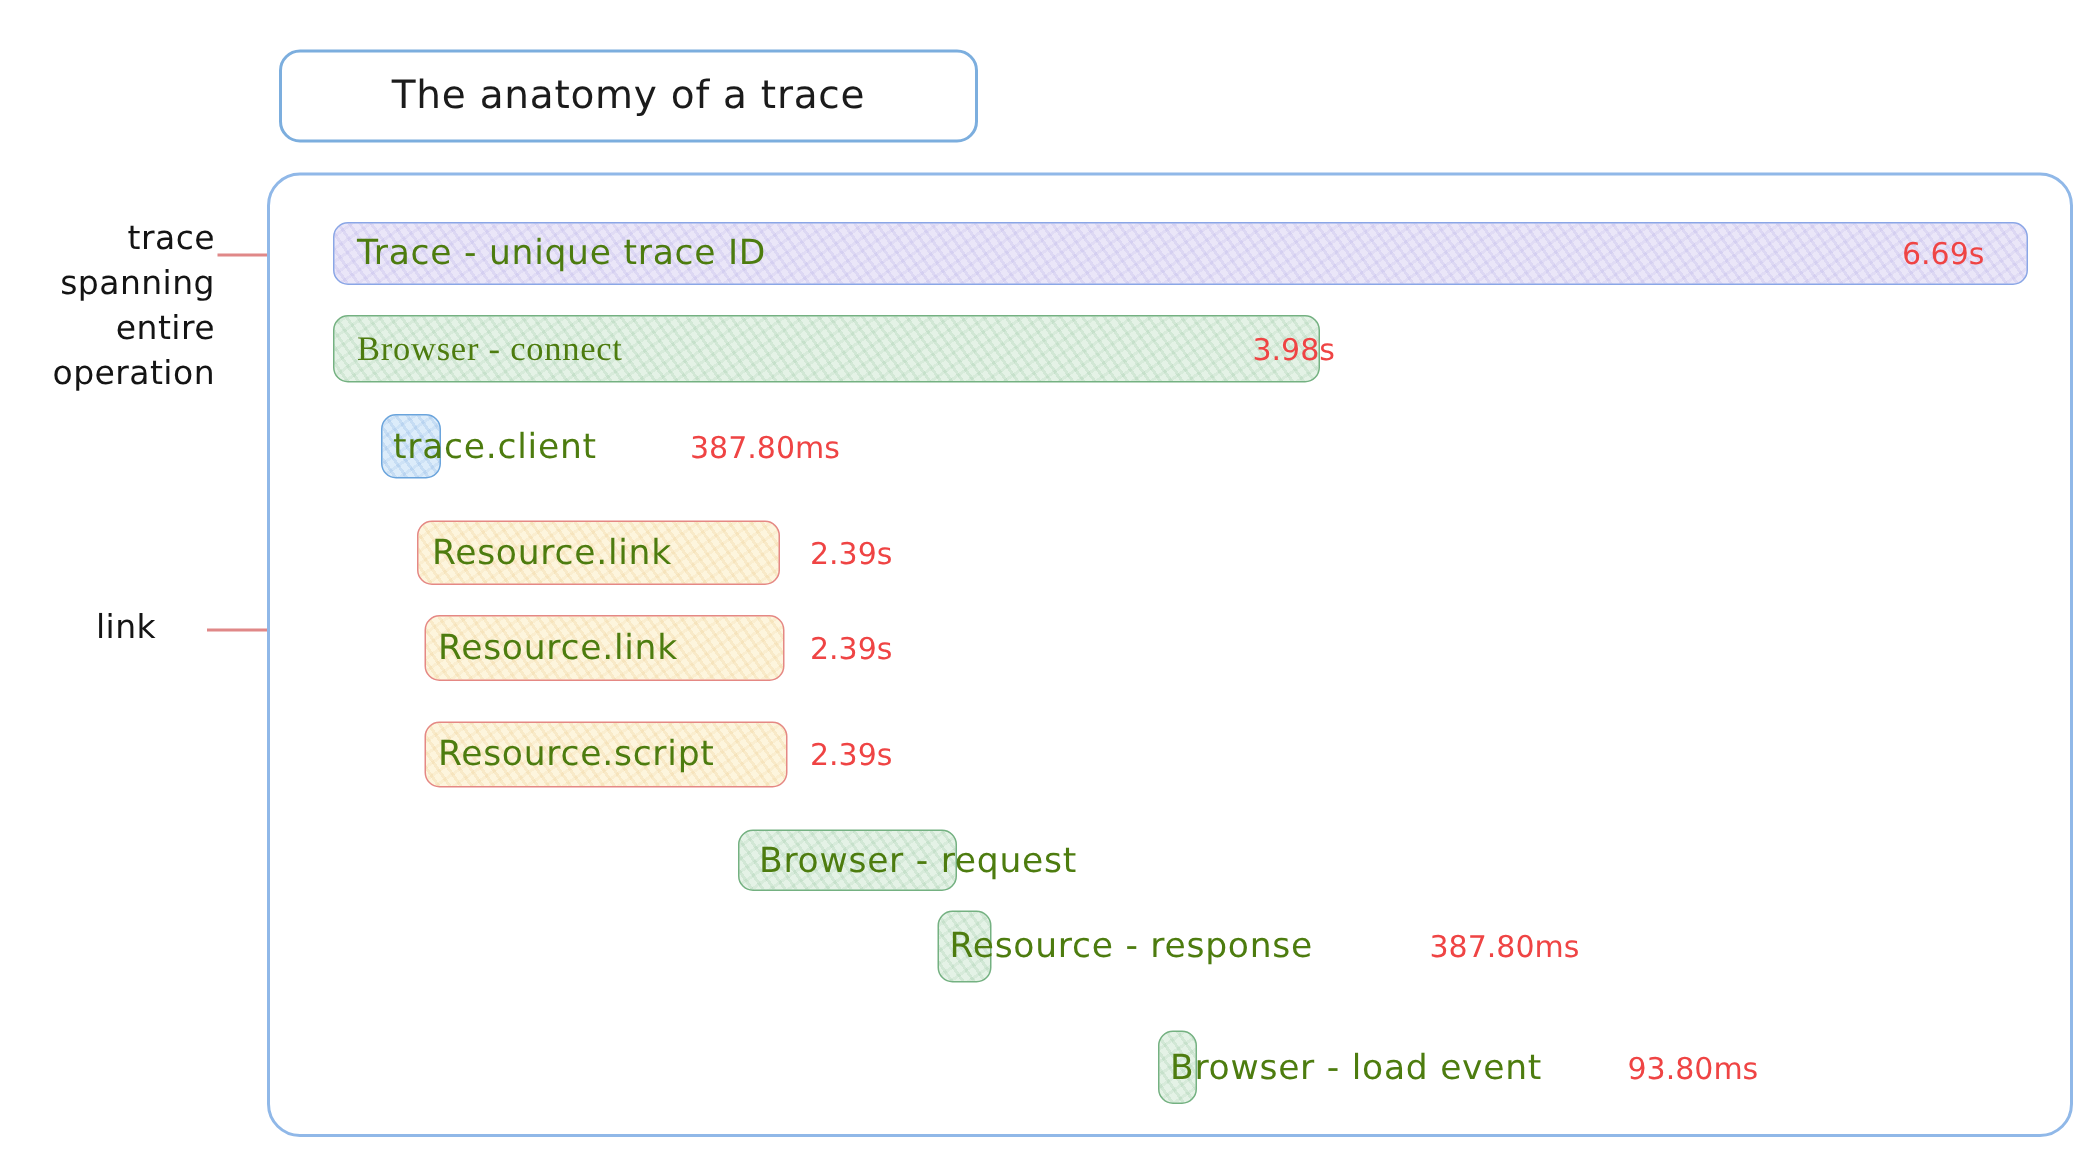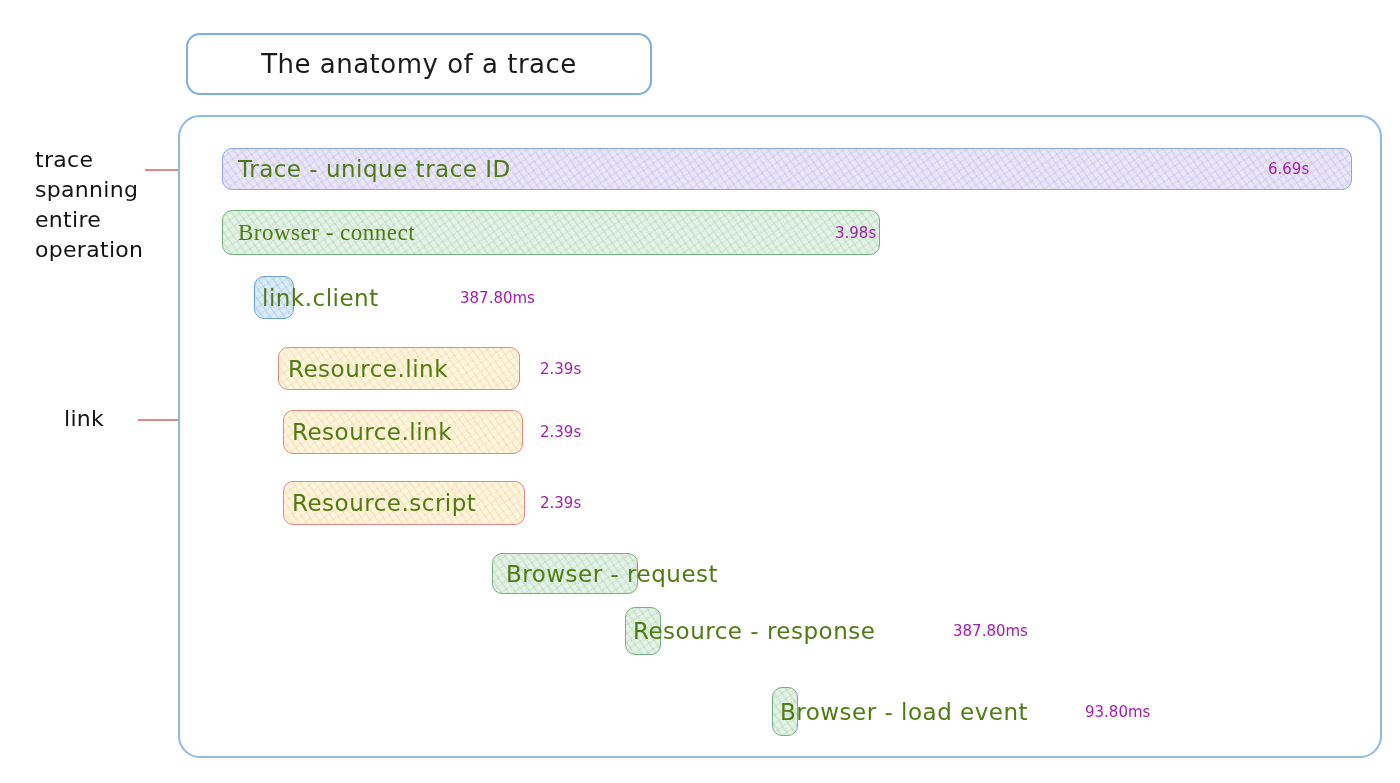--- a/index.html
+++ b/index.html
@@ -56,29 +56,29 @@
       repeating-linear-gradient(55deg, rgba(225,175,90,0.16) 0 2px, transparent 2px 6px),
       repeating-linear-gradient(-35deg, rgba(225,175,90,0.10) 0 2px, transparent 2px 7px);
     border: 1.6px solid #e58884;
   }
   .span-label {
     position: absolute; transform: translateY(-50%);
     font-size: 23px; letter-spacing: 0.5px; white-space: nowrap; color: #4d7c0f;
   }
   .span-duration {
     position: absolute; transform: translateY(-50%);
-    font-size: 15px; white-space: nowrap; color: #a21caf;
+    font-size: 20px; white-space: nowrap; color: #ef4444;
   }
 
   
   .annotation-text {
     position: absolute; font-size: 22px; letter-spacing: 0.3px;
     line-height: 30px; white-space: pre-line; color: #141414;
   }
-  .annotation-trace { left: 35px; top: 145px; }
+  .annotation-trace { left: 35px; top: 145px; text-align: right; }
   .annotation-spans { left: 64px; top: 404px; }
 
   
   .red-line { position: absolute; background: #e08888; }
   .trace-pointer-h { left: 145px; top: 169px; width: 61px; height: 2px; }
   .trace-pointer-tick { left: 204px; top: 147px; width: 2px; height: 49px; }
   .spans-pointer-h { left: 138px; top: 419px; width: 70px; height: 2px; }
   .spans-bracket-v { left: 207px; top: 228px; width: 2px; height: 507px; }
 </style>
 </head>
@@ -105,21 +105,21 @@
   <div class="trace-container"></div>
 
   <div>
       <div class="span-box fill-purple" style="left: 222px; top: 148px; width: 1130px; height: 42px;"></div>
       <div class="span-label" style="left: 238px; top: 169px;">Trace - unique trace ID</div>
       <div class="span-duration" style="left: 1268px; top: 169px;">6.69s</div>
       <div class="span-box fill-green" style="left: 222px; top: 210px; width: 658px; height: 45px;"></div>
       <div class="span-label" style="left: 238px; top: 232.5px; font-family: Liberation Serif, serif;">Browser - connect</div>
       <div class="span-duration" style="left: 835px; top: 232.5px;">3.98s</div>
       <div class="span-box fill-blue" style="left: 254px; top: 276px; width: 40px; height: 43px;"></div>
-      <div class="span-label" style="left: 262px; top: 297.5px;">link.client</div>
+      <div class="span-label" style="left: 262px; top: 297.5px;">trace.client</div>
       <div class="span-duration" style="left: 460px; top: 297.5px;">387.80ms</div>
       <div class="span-box fill-yellow" style="left: 278px; top: 347px; width: 242px; height: 43px;"></div>
       <div class="span-label" style="left: 288px; top: 368.5px;">Resource.link</div>
       <div class="span-duration" style="left: 540px; top: 368.5px;">2.39s</div>
       <div class="span-box fill-yellow" style="left: 283px; top: 410px; width: 240px; height: 44px;"></div>
       <div class="span-label" style="left: 292px; top: 432px;">Resource.link</div>
       <div class="span-duration" style="left: 540px; top: 432px;">2.39s</div>
       <div class="span-box fill-yellow" style="left: 283px; top: 481px; width: 242px; height: 44px;"></div>
       <div class="span-label" style="left: 292px; top: 503px;">Resource.script</div>
       <div class="span-duration" style="left: 540px; top: 503px;">2.39s</div>

